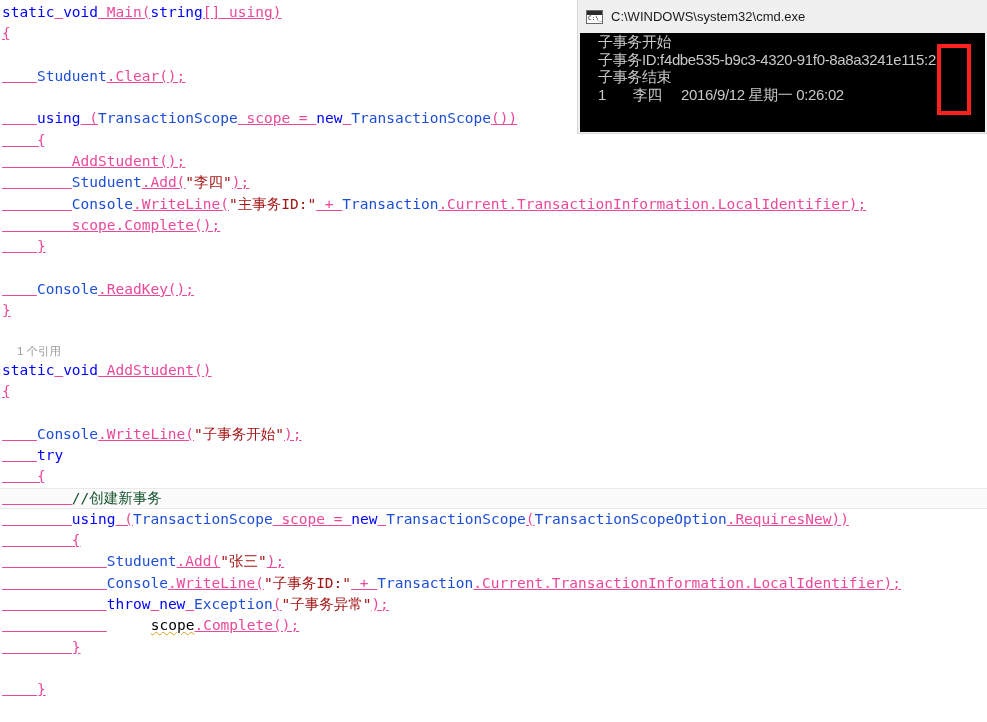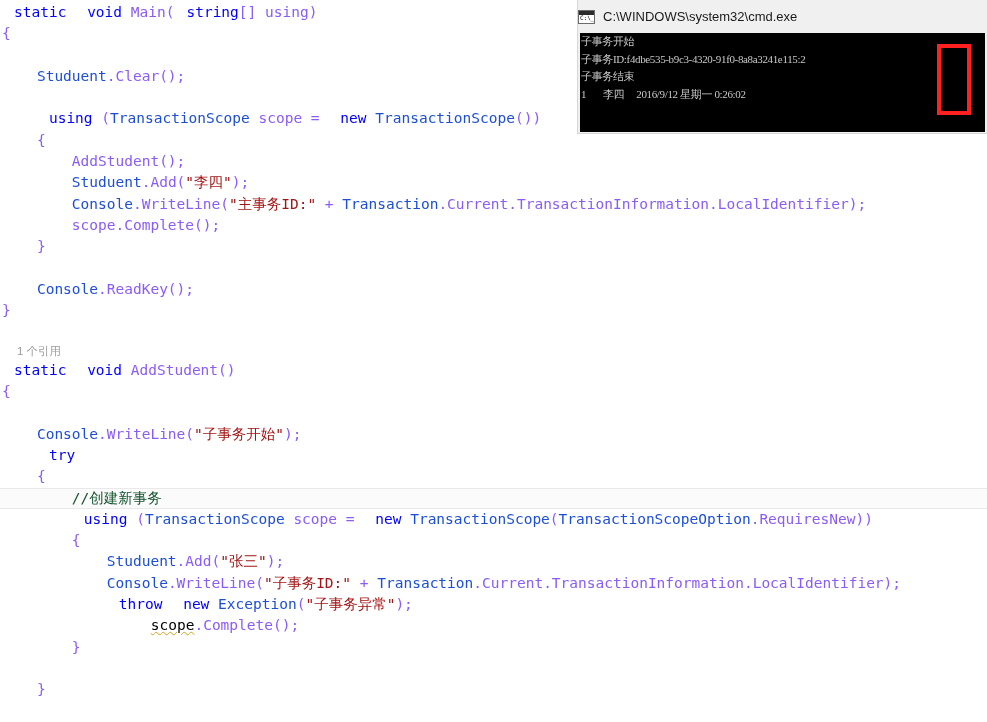--- a/index.html
+++ b/index.html
@@ -38,25 +38,25 @@
     color: #000000;
     letter-spacing: 0px;
   }
   .line.current {
     background: #fbfbfb;
     border-top: 1px solid #e9e9e9;
     border-bottom: 1px solid #e9e9e9;
     height: 19.3px;
     line-height: 19.3px;
   }
-  .kw   { color: #0000ff; margin-left: 12px; }
+  .kw   { color: #0000ff; }
   .type { color: #1d4ed8; }
   .str  { color: #a31515; }
   .cmt  { color: #14532d; }
-  .plain{ color: #8b5cf6; }
+  .plain{ color: #ec4899; text-decoration: underline; }
 
   .codelens {
     height: 17px;
     line-height: 17px;
     font-family: "Liberation Sans", sans-serif;
     font-size: 11.5px;
     color: #9a9a9a;
     padding-left: 17px;
     white-space: pre;
   }
@@ -77,21 +77,21 @@
     width: 409px;
     height: 133px;
     background: #f0f0f0;
     box-shadow: 0 0 0 1px #d7d7d7;
   }
   #console-titlebar {
     height: 33px;
     background: #f0f0f0;
     display: flex;
     align-items: center;
-    padding-left: 0;
+    padding-left: 8px;
     box-sizing: border-box;
     border-radius: 7px;
   }
   #console-icon {
     width: 17px;
     height: 14px;
     background: #ffffff;
     border: 1px solid #6b6b6b;
     margin-right: 8px;
     position: relative;
@@ -123,26 +123,26 @@
   #console-body {
     position: absolute;
     left: 2px;
     top: 33px;
     width: 405px;
     height: 99px;
     background: #000000;
     overflow: hidden;
   }
   .cline {
-    font-family: Liberation Serif, serif;
-    font-size: 11px;
+    font-family: Liberation Sans, sans-serif;
+    font-size: 15px;
     line-height: 17.5px;
     color: #c8c8c8;
     white-space: pre;
-    padding-left: 1px;
+    padding-left: 18px;
     letter-spacing: -0.35px;
   }
   #red-box {
     position: absolute;
     left: 937px;
     top: 44px;
     width: 34px;
     height: 71px;
     border: 4px solid #ff2020;
     box-sizing: border-box;

